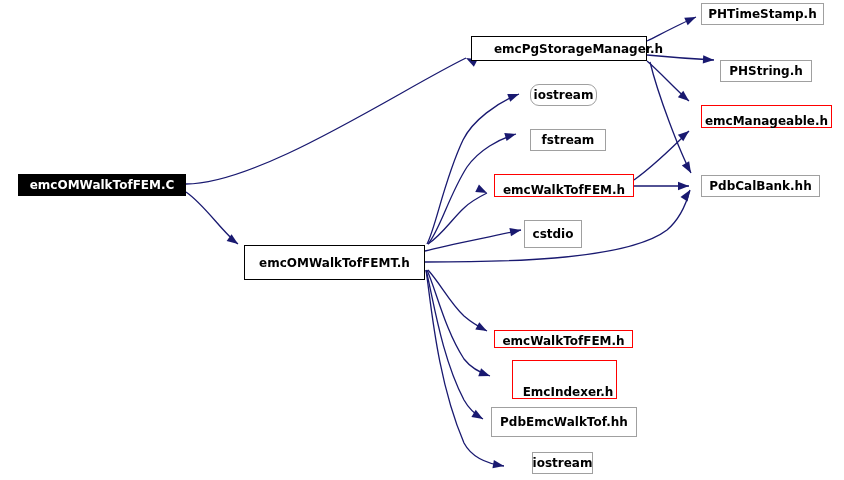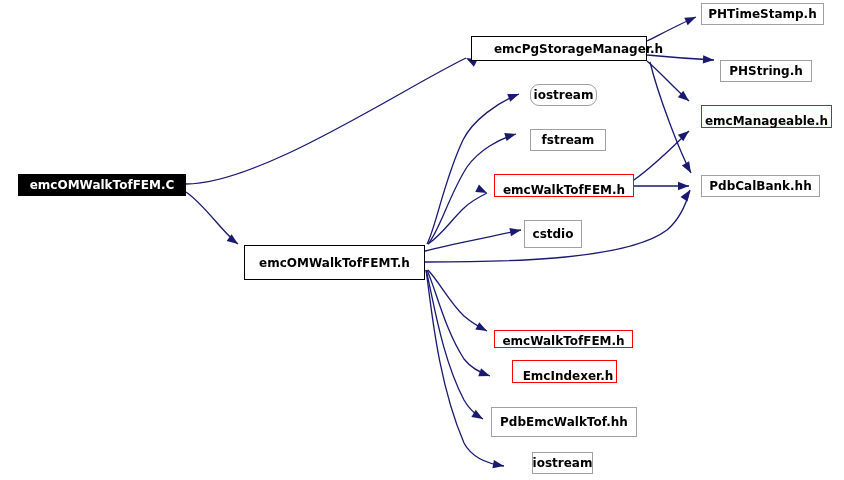--- a/index.html
+++ b/index.html
@@ -131,21 +131,21 @@
       </div>
       <div class="node gray" style="left: 701px; top: 175px; width: 119px; height: 22px;">
         <span class="label">PdbCalBank.hh</span>
       </div>
       <div class="node gray" style="left: 524px; top: 220px; width: 58px; height: 28px;">
         <span class="label">cstdio</span>
       </div>
       <div class="node red" style="left: 494px; top: 330px; width: 139px; height: 18px;">
         <span class="label">emcWalkTofFEM.h</span>
       </div>
-      <div class="node red" style="left: 512px; top: 360px; width: 105px; height: 23px; padding-left: 7px;">
+      <div class="node red" style="left: 512px; top: 360px; width: 105px; height: 39px; padding-left: 7px;">
         <span class="label">EmcIndexer.h</span>
       </div>
       <div class="node gray" style="left: 491px; top: 407px; width: 146px; height: 30px;">
         <span class="label">PdbEmcWalkTof.hh</span>
       </div>
       <div class="node gray" style="left: 532px; top: 452px; width: 61px; height: 22px;">
         <span class="label">iostream</span>
       </div>
     </div>
 </div>

